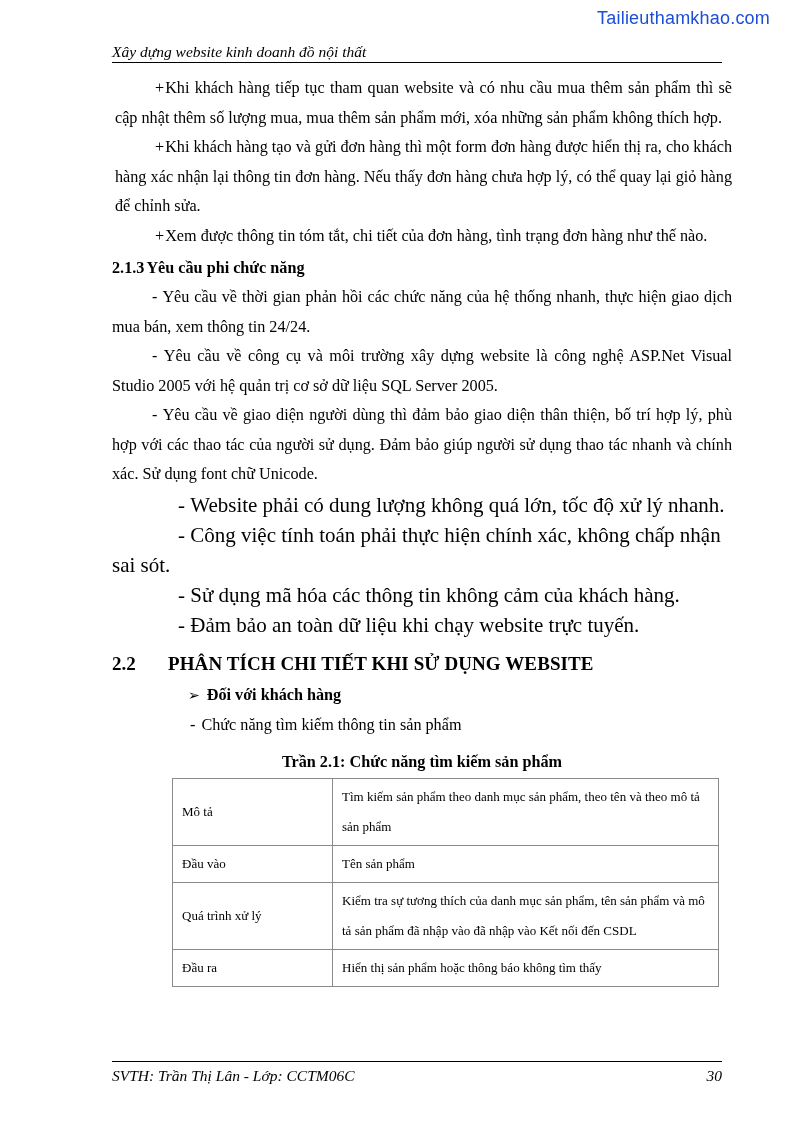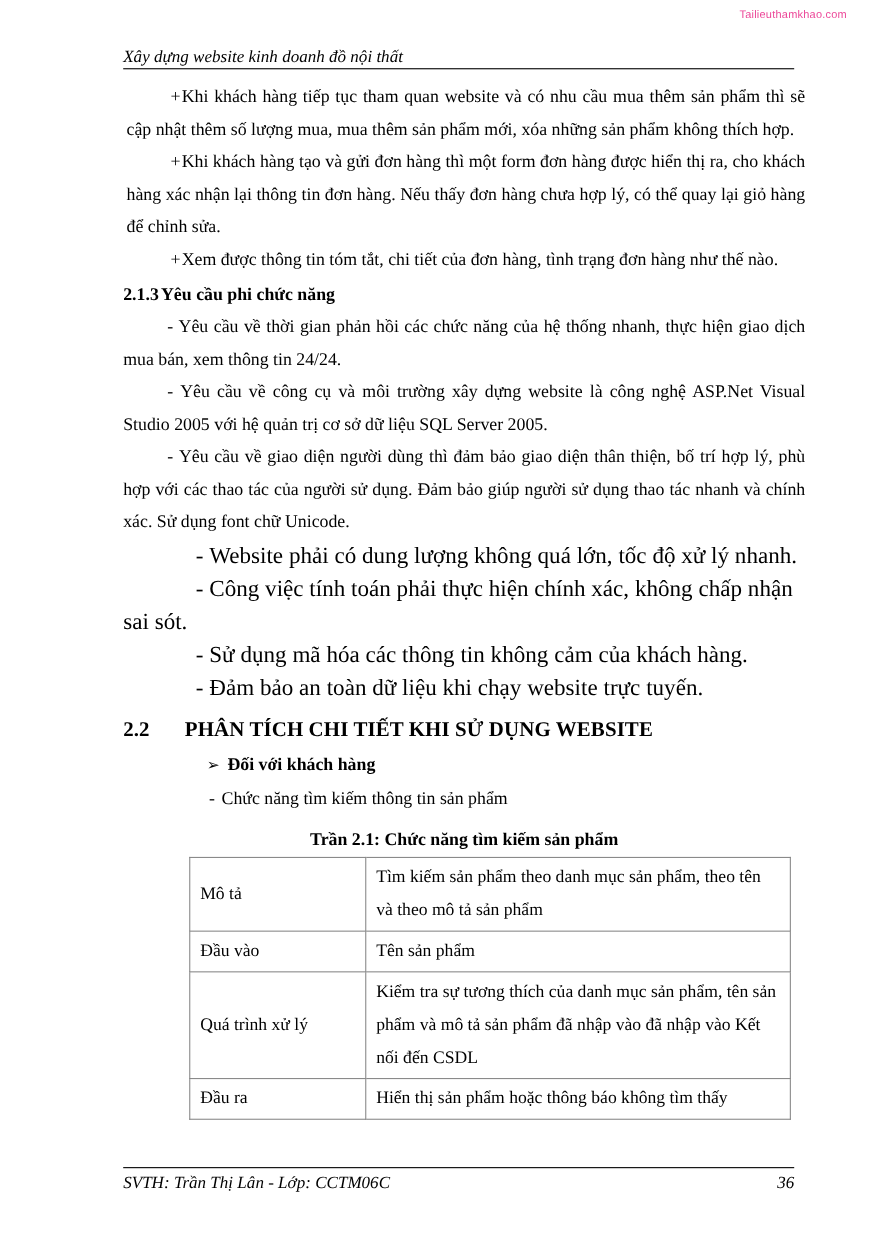--- a/index.html
+++ b/index.html
@@ -22,22 +22,22 @@
     width: 794px;
     height: 1123px;
   }
 
   
   .watermark {
     position: absolute;
     right: 24px;
     top: 8px;
     font-family: "Liberation Sans", "DejaVu Sans", sans-serif;
-    font-size: 10px;
-    color: #ec4899;
+    font-size: 18px;
+    color: #1d4ed8;
     letter-spacing: 0.2px;
     white-space: nowrap;
   }
 
   
   .header {
     position: absolute;
     left: 112px;
     top: 42px;
     width: 610px;
@@ -154,21 +154,21 @@
 
   table.spec-table {
     border-collapse: collapse;
     width: 547px;
     margin-left: 60px;
     table-layout: fixed;
     border: 1.1px solid #8a8a8a;
   }
   table.spec-table td {
     border: 1.1px solid #8a8a8a;
-    font-size: 16px;
+    font-size: 13px;
     line-height: 30px;
     padding: 3px 8px 3px 9px;
     vertical-align: middle;
   }
   table.spec-table td.label-cell {
     width: 142px;
   }
   table.spec-table td.value-cell {
     vertical-align: middle;
   }
@@ -262,17 +262,17 @@
         </tr>
       </tbody>
     </table>
 
   </div>
 
   <div class="footer">
     <div class="footer-rule"></div>
     <div class="footer-row">
       <span>SVTH: Trần Thị Lân - Lớp: CCTM06C</span>
-      <span>36</span>
+      <span>30</span>
     </div>
   </div>
 
 </div>
 
 </body></html>

